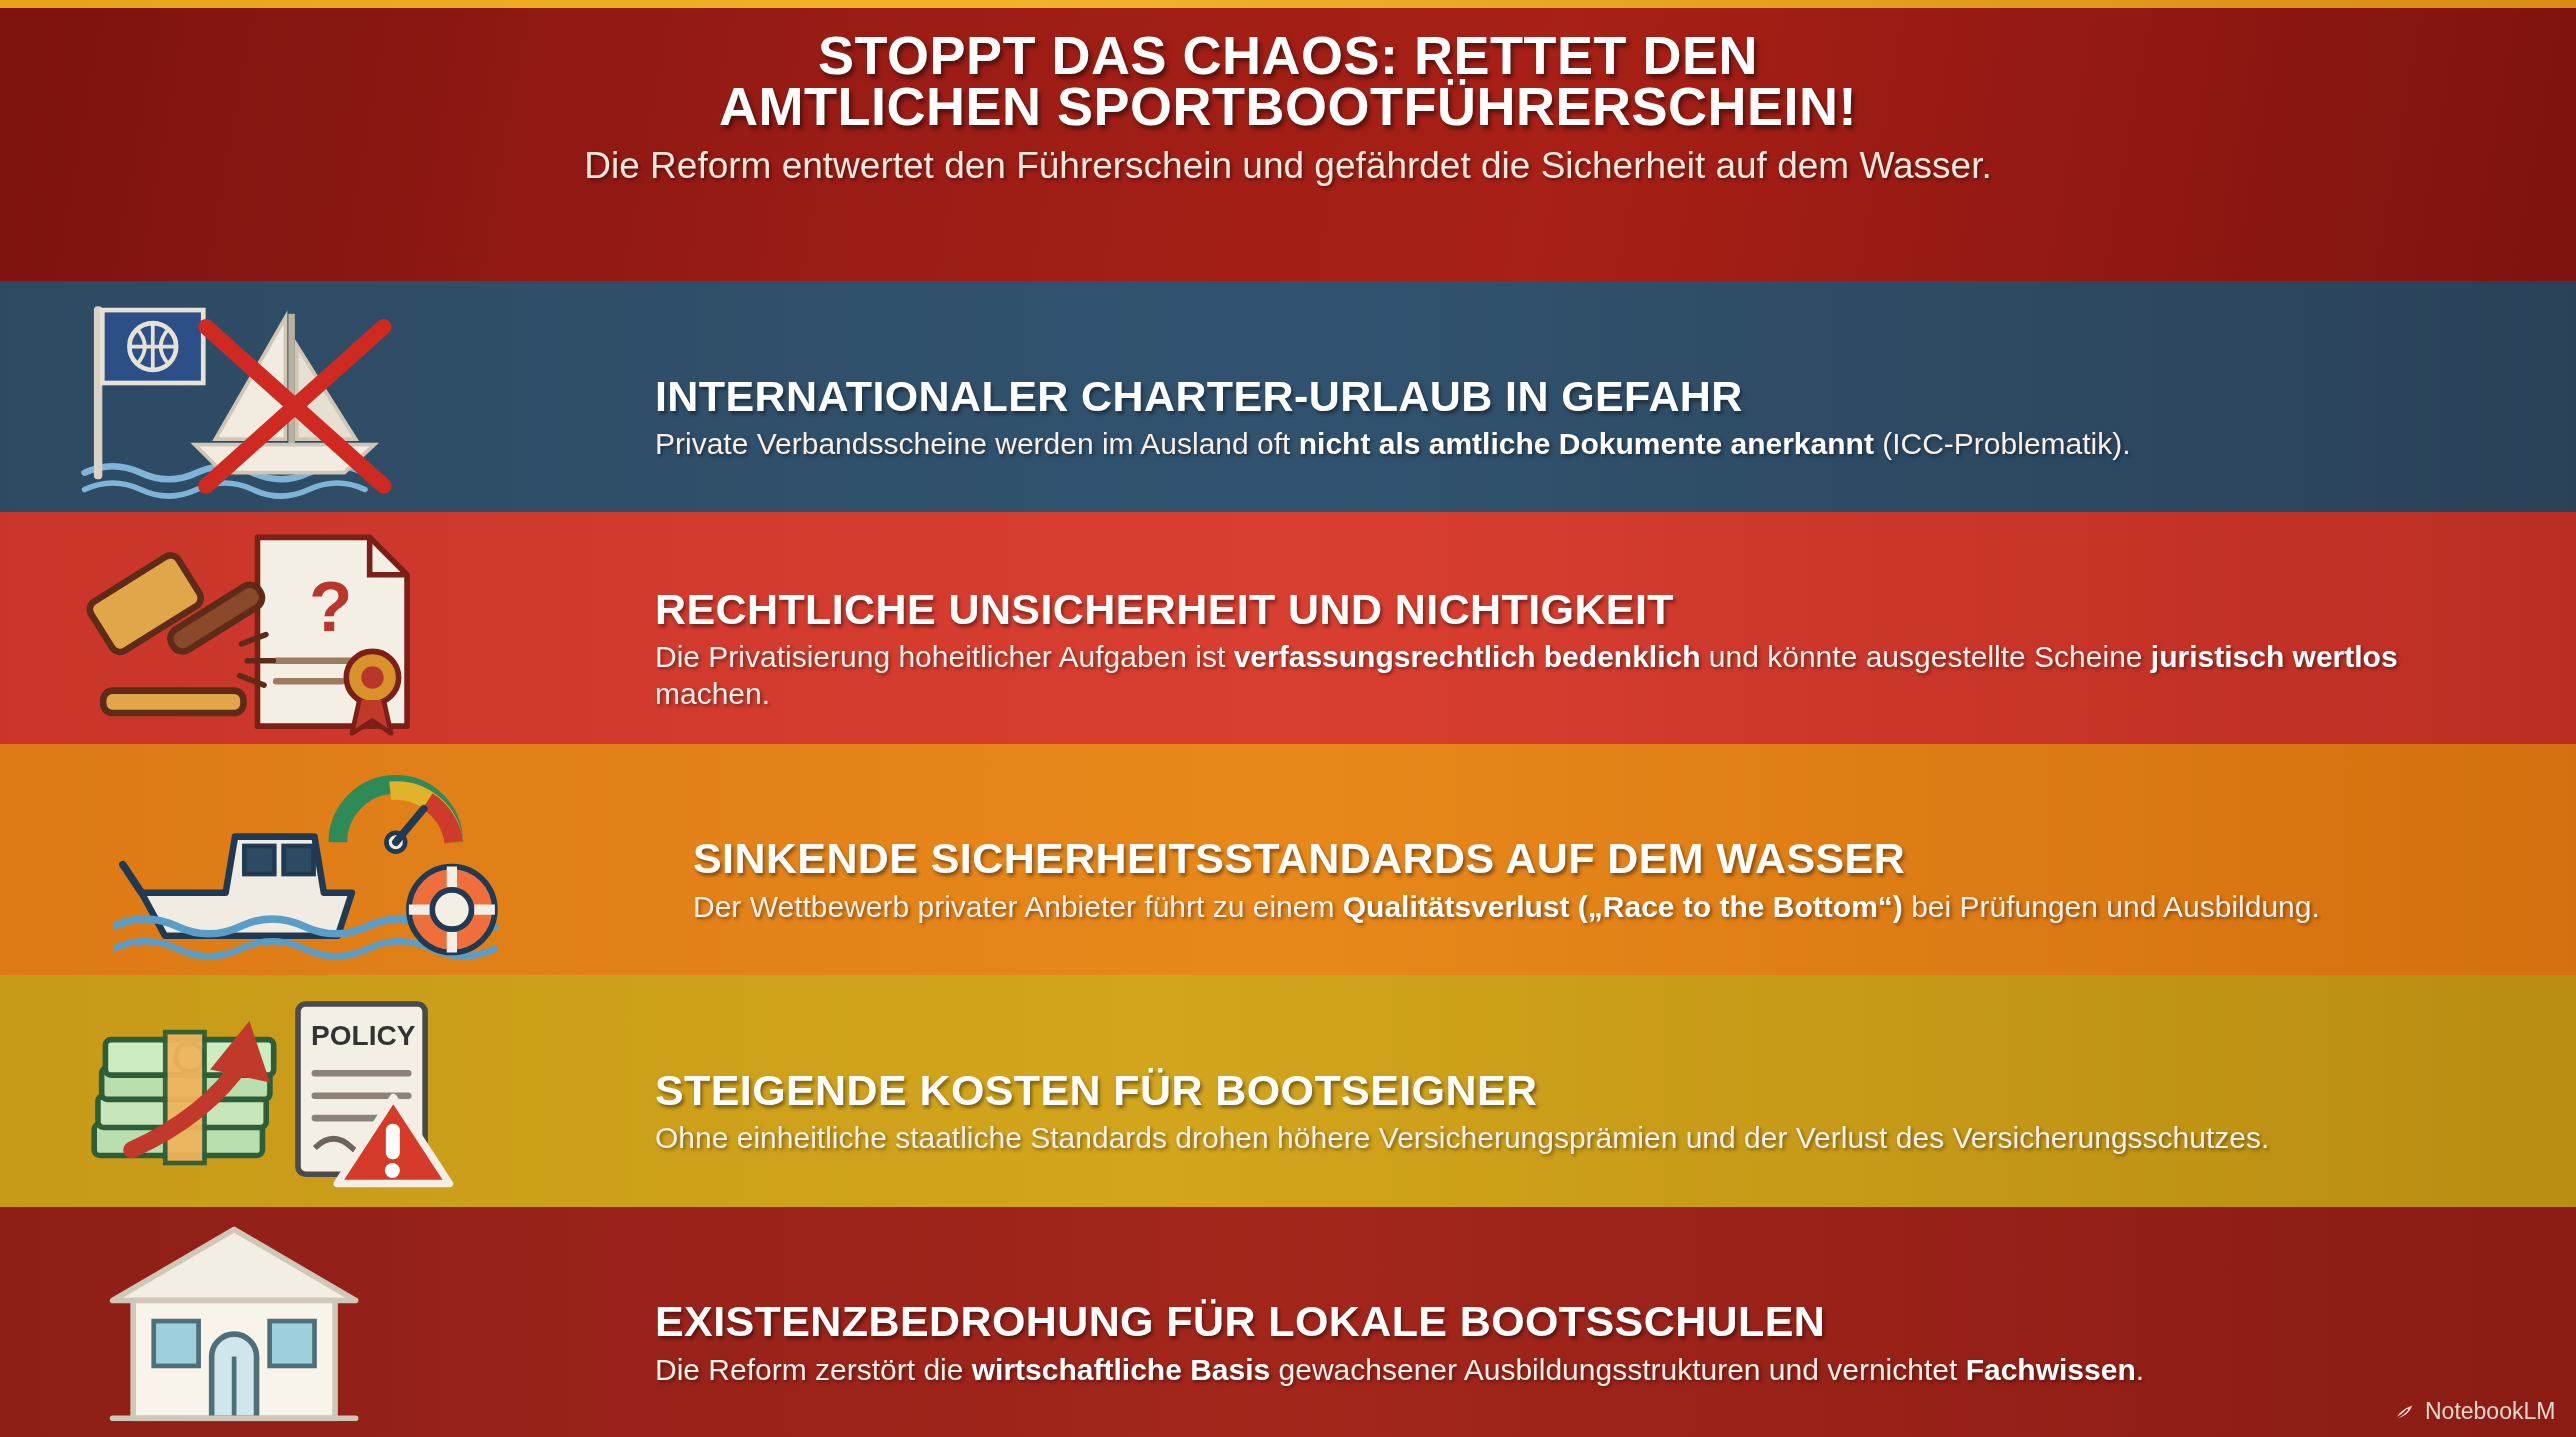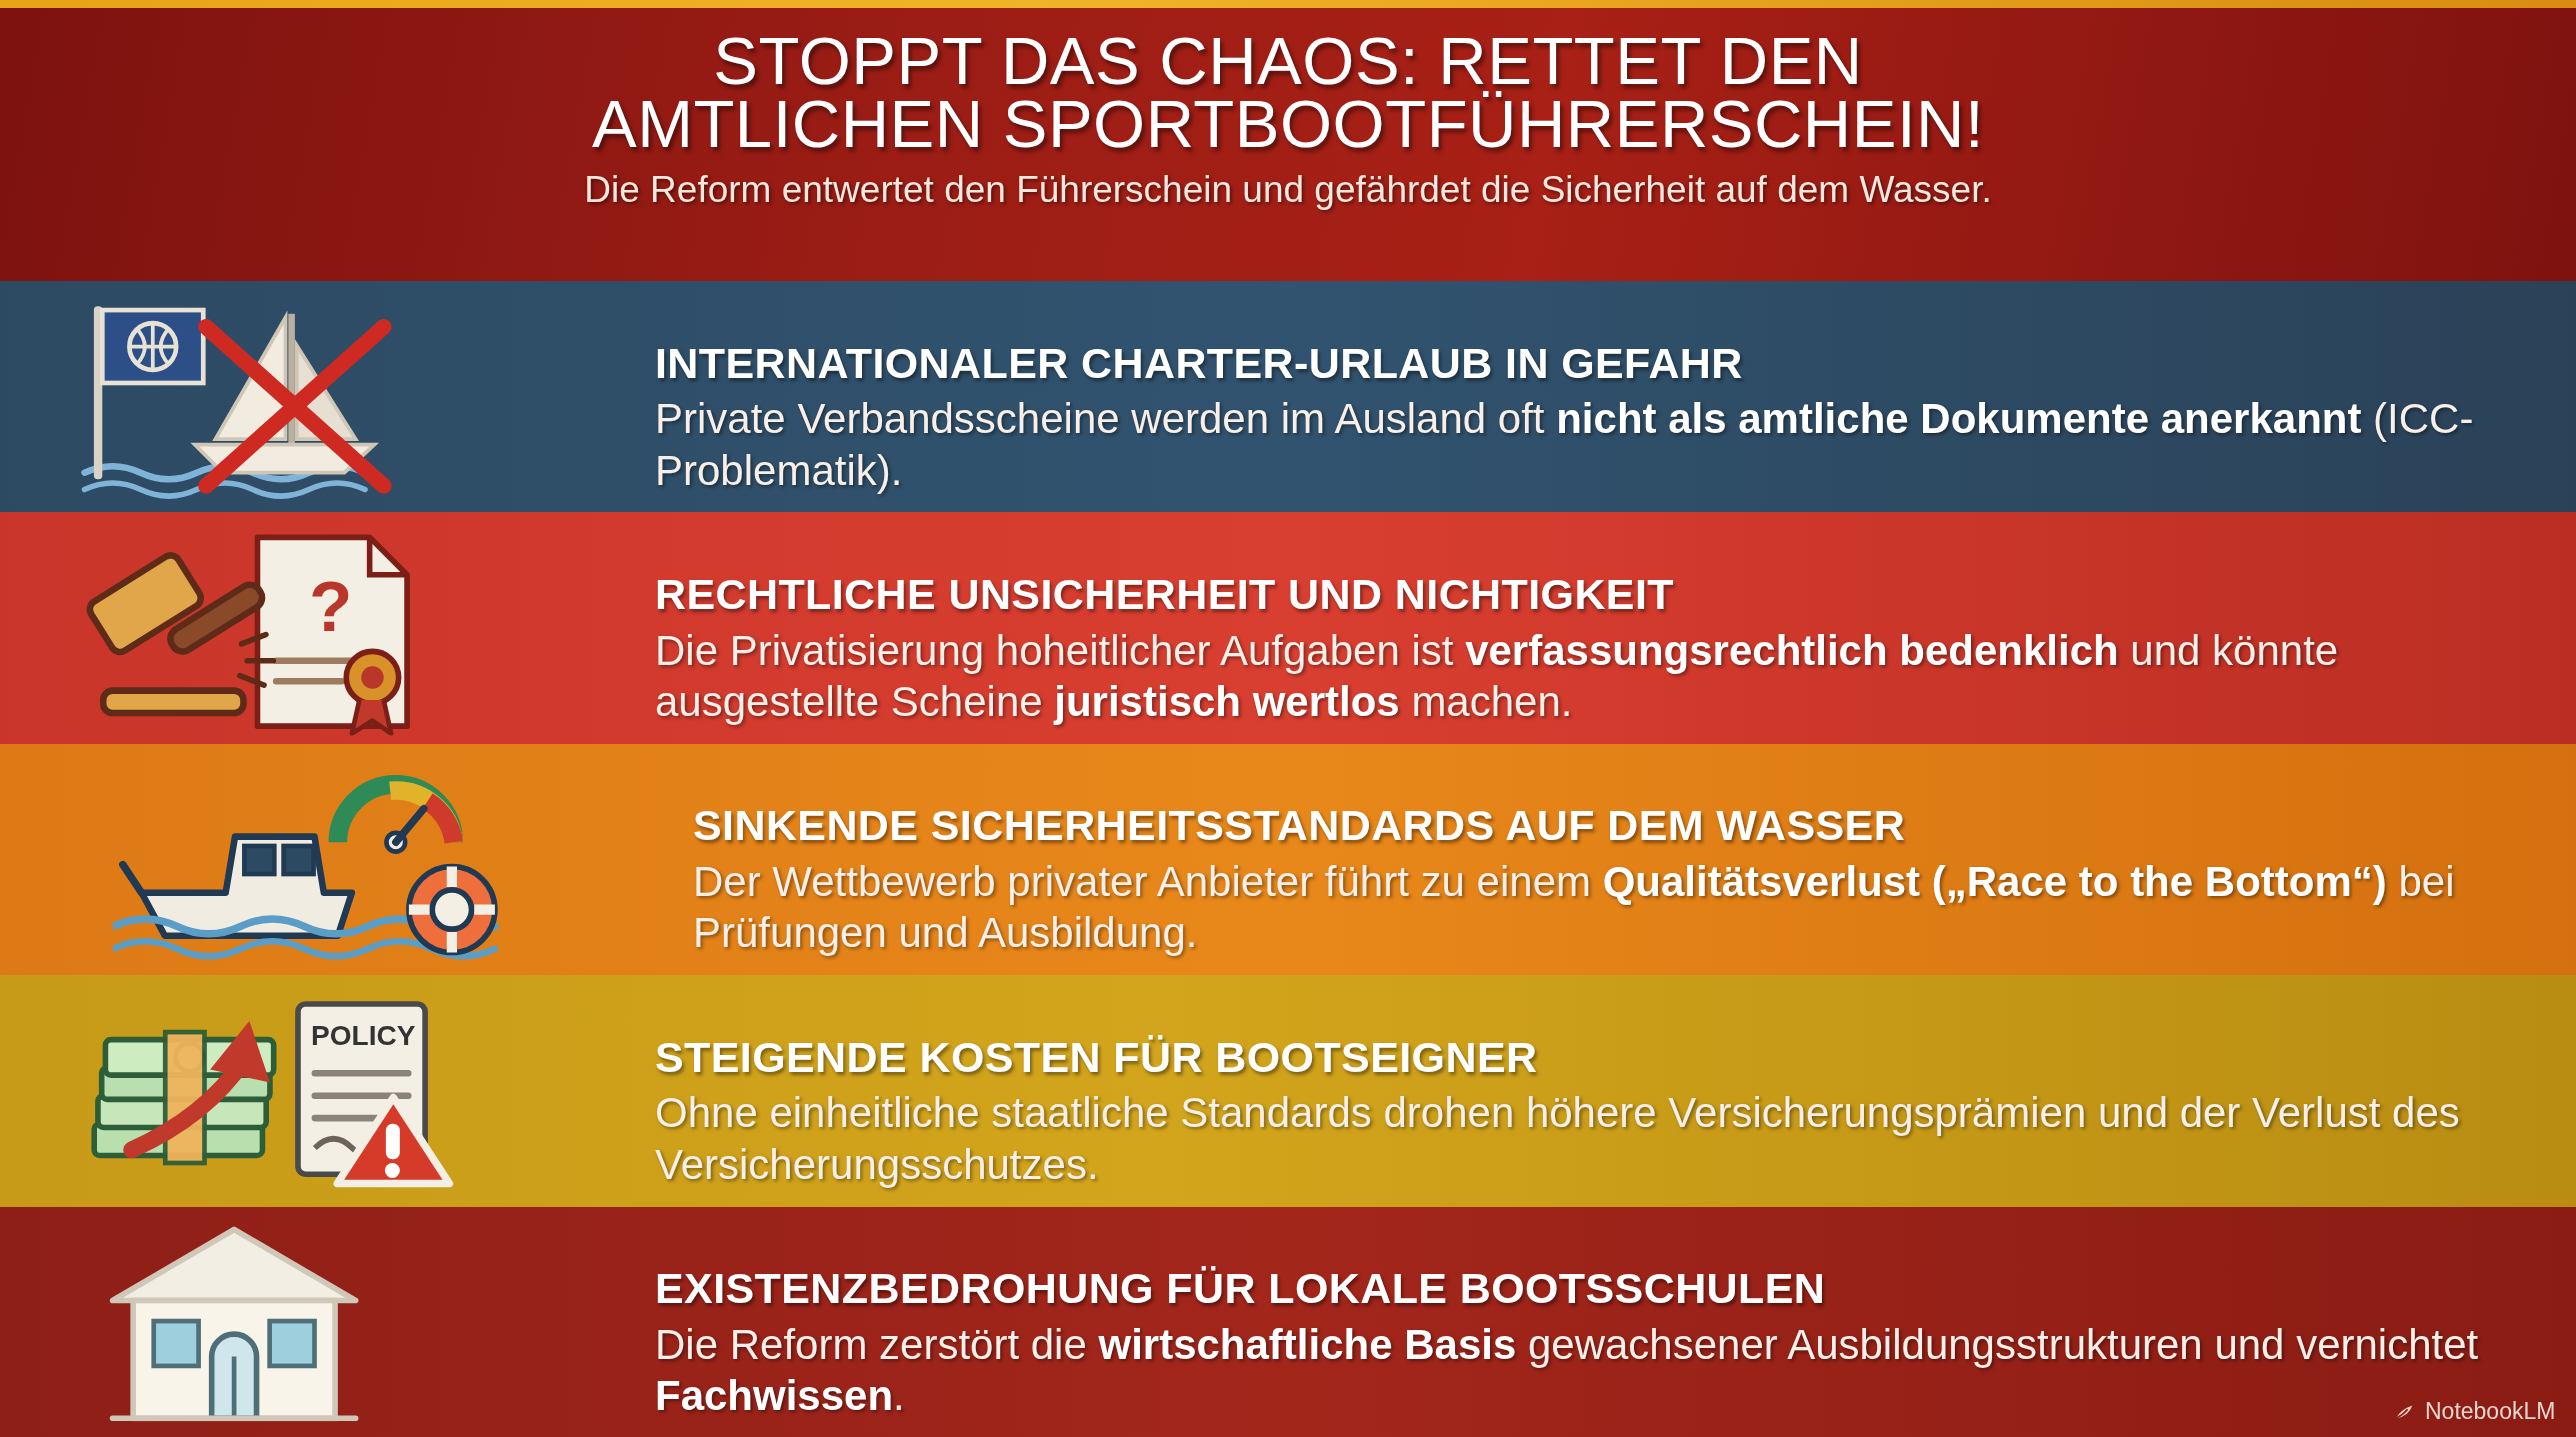--- a/index.html
+++ b/index.html
@@ -35,23 +35,23 @@
     flex: 0 0 auto;
   }
   .header::before {
     content: "";
     position: absolute;
     left: 0; right: 0; top: 0;
     height: 8.4px;
     background: linear-gradient(90deg, #e8a317 0%, #f0b429 40%, #d98c12 100%);
   }
   .title {
-    font-size: 67px;
+    font-size: 54px;
     line-height: 0.94;
-    font-weight: normal;
+    font-weight: bold;
     color: #ffffff;
     letter-spacing: 0.5px;
     text-shadow: 2.8px 3.7px 4.7px rgba(0,0,0,0.45);
     margin: 17px 0 0 0;
     text-transform: uppercase;
     white-space: pre-line;
   }
   .subtitle {
     margin-top: 13px;
     font-size: 37px;
@@ -95,21 +95,21 @@
   .row-title {
     font-size: 43px;
     font-weight: bold;
     color: #ffffff;
     letter-spacing: 0.4px;
     text-shadow: 1.9px 2.8px 3.7px rgba(0,0,0,0.42);
     text-transform: uppercase;
     margin-bottom: 5.6px;
   }
   .row-desc {
-    font-size: 42px;
+    font-size: 30px;
     line-height: 1.22;
     color: #f7efe8;
     text-shadow: 1.9px 1.9px 3.7px rgba(0,0,0,0.42);
   }
   .row-desc b { font-weight: bold; color: #ffffff; }
 
   
   .row-1 { background: linear-gradient(90deg, #2d4a63 0%, #31536f 50%, #2a4258 100%); }
   .row-2 { background: linear-gradient(90deg, #c9352a 0%, #d93f30 50%, #bb2d23 100%); }
   .row-3 { background: linear-gradient(90deg, #dd7a16 0%, #e8881a 50%, #d4700f 100%); padding-left: 38px; }

